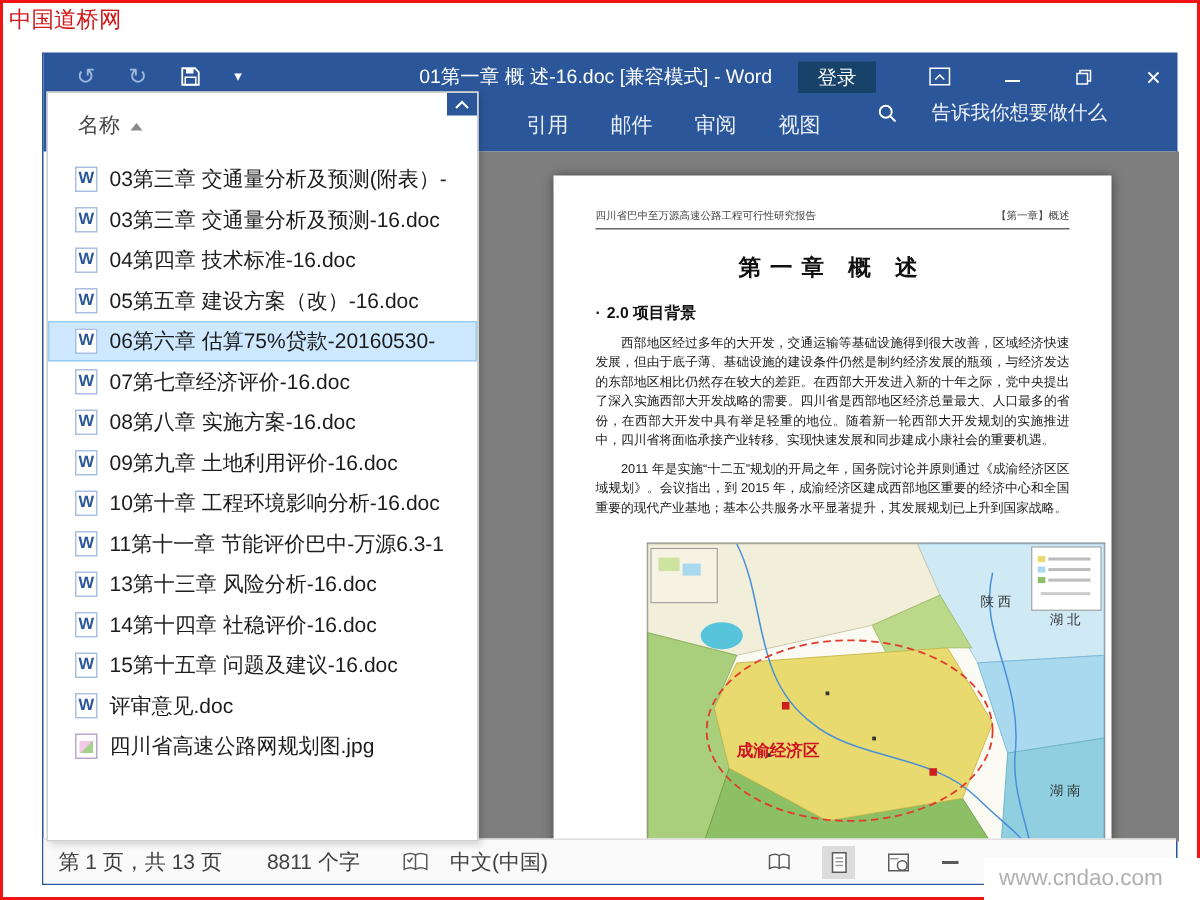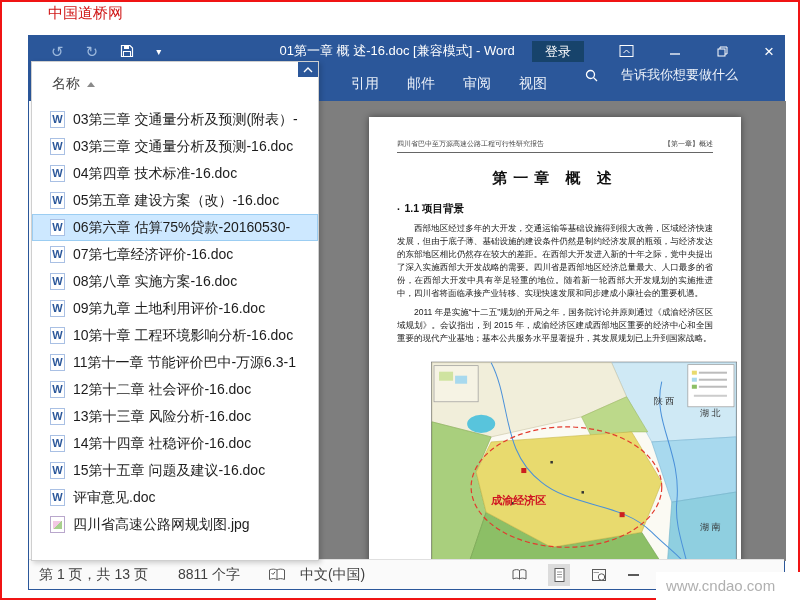--- a/index.html
+++ b/index.html
@@ -1,21 +1,21 @@
 <!DOCTYPE html>
 <html><head>
 <meta charset="utf-8">
 <style>
   * { margin:0; padding:0; box-sizing:border-box; }
   html,body { width:800px; height:600px; overflow:hidden; }
   body { font-family:"Liberation Sans","DejaVu Sans",sans-serif; background:#fff; }
 
   .screen { position:relative; width:800px; height:600px; background:#fff; overflow:hidden; }
   .frame { position:absolute; inset:0; border:2px solid #f01414; pointer-events:none; z-index:40; }
-  .wm-tl { position:absolute; left:6px; top:4px; color:#d01818; font-size:15px; z-index:45;margin-left:42px; }
+  .wm-tl { position:absolute; left:6px; top:4px; color:#d01818; font-size:15px; z-index:45; }
   .wm-br { position:absolute; left:656px; top:572px; width:163px; height:28px; background:#fff;
            color:#b0b0b0; font-size:15px; line-height:28px; padding-left:10px; z-index:50; }
 
   .window { position:absolute; left:28px; top:35px; width:757px; height:555px; background:#fff;
             border:1px solid #2b579a; }
 
   
   .titlebar { position:absolute; left:0; top:0; width:100%; height:30px; background:#2b579a; color:#fff; }
   .qat { position:absolute; left:22px; top:0; height:30px; display:flex; align-items:center; gap:22px; }
   .qat-glyph { color:#9cb8dc; font-size:15px; line-height:1; cursor:default; }
@@ -138,21 +138,21 @@
 
     <div class="docarea">
       <div class="page">
         <div class="pg-header">
           <span>四川省巴中至万源高速公路工程可行性研究报告</span>
           <span>【第一章】概述</span>
         </div>
         <div class="pg-title">第一章 概 述</div>
         <div class="pg-heading">
           <span>·</span>
-          <span>1.1  项目背景</span>
+          <span>2.0  项目背景</span>
         </div>
         <p class="pg-para">西部地区经过多年的大开发，交通运输等基础设施得到很大改善，区域经济快速发展，但由于底子薄、基础设施的建设条件仍然是制约经济发展的瓶颈，与经济发达的东部地区相比仍然存在较大的差距。在西部大开发进入新的十年之际，党中央提出了深入实施西部大开发战略的需要。四川省是西部地区经济总量最大、人口最多的省份，在西部大开发中具有举足轻重的地位。随着新一轮西部大开发规划的实施推进中，四川省将面临承接产业转移、实现快速发展和同步建成小康社会的重要机遇。</p>
         <p class="pg-para">2011 年是实施“十二五”规划的开局之年，国务院讨论并原则通过《成渝经济区区域规划》。会议指出，到 2015 年，成渝经济区建成西部地区重要的经济中心和全国重要的现代产业基地；基本公共服务水平显著提升，其发展规划已上升到国家战略。</p>
 
         <div class="map-wrap">
           <svg class="map-svg" viewBox="0 0 305 210">
             <rect x="0.5" y="0.5" width="304" height="209" fill="#fbfaf3" stroke="#8a8a8a"></rect>
 
             <polygon points="180,1 304,1 304,75 220,80 195,35" fill="#cfe9f5" stroke="#9cc4da" stroke-width="0.6"></polygon>
             <polygon points="220,80 304,75 304,130 240,140" fill="#a8d9ee" stroke="#7ab6d4" stroke-width="0.6"></polygon>
@@ -239,24 +239,20 @@
             <span class="icon-doc"></span>
             <span>09第九章 土地利用评价-16.doc</span>
           </div>
         <div class="file-row">
             <span class="icon-doc"></span>
             <span>10第十章 工程环境影响分析-16.doc</span>
           </div>
         <div class="file-row">
             <span class="icon-doc"></span>
             <span>11第十一章 节能评价巴中-万源6.3-1</span>
-          </div>
-        <div class="file-row">
-            <span class="icon-doc"></span>
-            <span>12第十二章 社会评价-16.doc</span>
           </div>
         <div class="file-row">
             <span class="icon-doc"></span>
             <span>13第十三章 风险分析-16.doc</span>
           </div>
         <div class="file-row">
             <span class="icon-doc"></span>
             <span>14第十四章 社稳评价-16.doc</span>
           </div>
         <div class="file-row">

